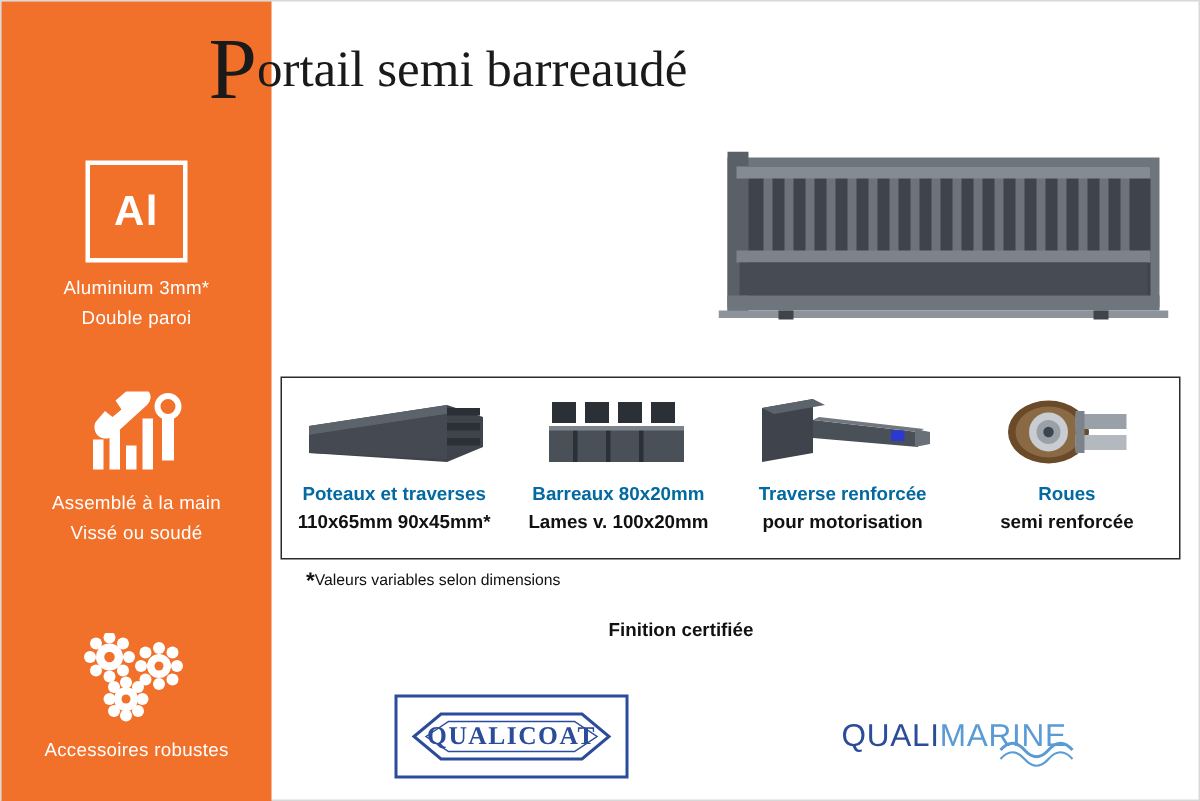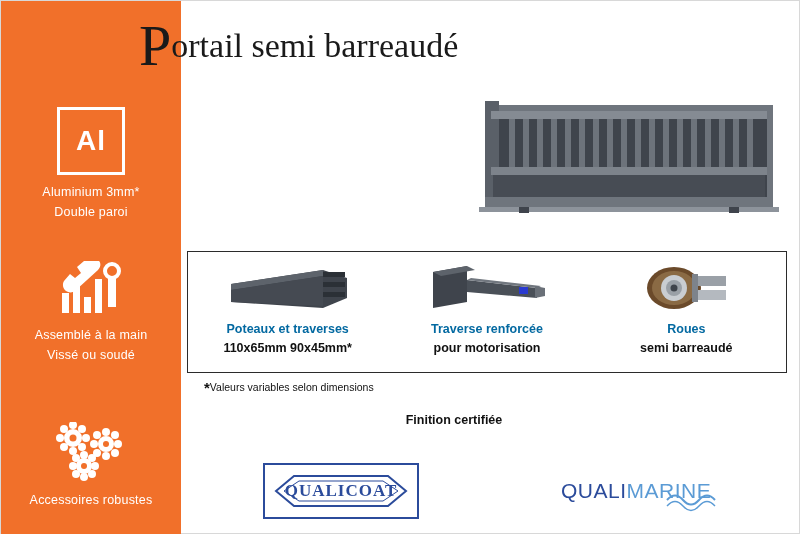--- a/index.html
+++ b/index.html
@@ -261,20 +261,37 @@
           <rect x="100" y="10" width="22" height="5" fill="#2b3036"></rect>
           <rect x="100" y="20" width="22" height="5" fill="#2b3036"></rect>
           <rect x="100" y="30" width="22" height="5" fill="#2b3036"></rect>
           <polygon points="8,28 100,14 100,44 8,40" fill="#454a52"></polygon>
         </svg>
       </div>
       <div class="l1">Poteaux et traverses</div>
       <div class="l2">110x65mm 90x45mm*</div>
     </div>
 
+    <div class="feat">
+      <div class="art">
+        <svg width="96" height="52" viewBox="0 0 96 52" aria-hidden="true">
+          <rect x="4" y="6" width="16" height="14" fill="#2b3036"></rect>
+          <rect x="26" y="6" width="16" height="14" fill="#2b3036"></rect>
+          <rect x="48" y="6" width="16" height="14" fill="#2b3036"></rect>
+          <rect x="70" y="6" width="16" height="14" fill="#2b3036"></rect>
+          <rect x="2" y="22" width="90" height="24" fill="#4a5058"></rect>
+          <rect x="18" y="22" width="3" height="24" fill="#2b3036"></rect>
+          <rect x="40" y="22" width="3" height="24" fill="#2b3036"></rect>
+          <rect x="62" y="22" width="3" height="24" fill="#2b3036"></rect>
+          <rect x="2" y="22" width="90" height="3" fill="#7d838b"></rect>
+        </svg>
+      </div>
+      <div class="l1">Barreaux 80x20mm</div>
+      <div class="l2">Lames v. 100x20mm</div>
+    </div>
 
     <div class="feat">
       <div class="art">
         <svg width="120" height="52" viewBox="0 0 120 52" aria-hidden="true">
           <polygon points="6,10 40,4 40,40 6,46" fill="#3f444c"></polygon>
           <polygon points="6,10 40,4 48,8 14,14" fill="#5d636b"></polygon>
           <polygon points="40,18 110,26 110,36 40,30" fill="#4a5058"></polygon>
           <polygon points="40,18 110,26 114,24 44,16" fill="#71777f"></polygon>
           <rect x="92" y="25" width="9" height="7" fill="#2a3ad0"></rect>
           <polygon points="108,24 118,26 118,34 108,36" fill="#6a7078"></polygon>
@@ -291,21 +308,21 @@
           <ellipse cx="34" cy="26" rx="22" ry="17" fill="#8a6a44"></ellipse>
           <circle cx="34" cy="26" r="13" fill="#c9cdd2"></circle>
           <circle cx="34" cy="26" r="8" fill="#9aa0a7"></circle>
           <circle cx="34" cy="26" r="3.5" fill="#3f444c"></circle>
           <rect x="52" y="14" width="34" height="10" fill="#9aa0a7"></rect>
           <rect x="52" y="28" width="34" height="10" fill="#b4b9bf"></rect>
           <rect x="52" y="12" width="6" height="28" fill="#7d838b"></rect>
         </svg>
       </div>
       <div class="l1">Roues</div>
-      <div class="l2">semi barreaudé</div>
+      <div class="l2">semi renforcée</div>
     </div>
   </div>
 
   <div class="footnote">
     <span class="star">*</span><span>Valeurs variables selon dimensions</span>
   </div>
 
   <div class="finition">Finition certifiée</div>
 
   <div class="qualicoat">

